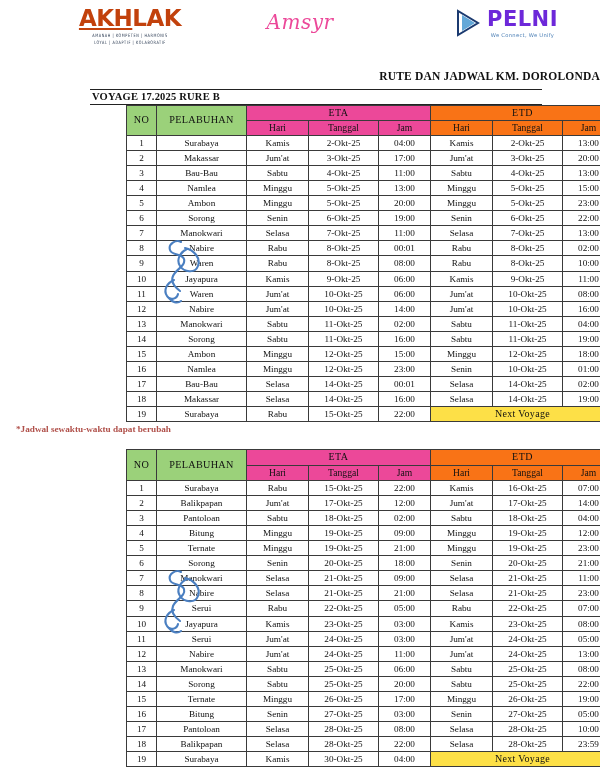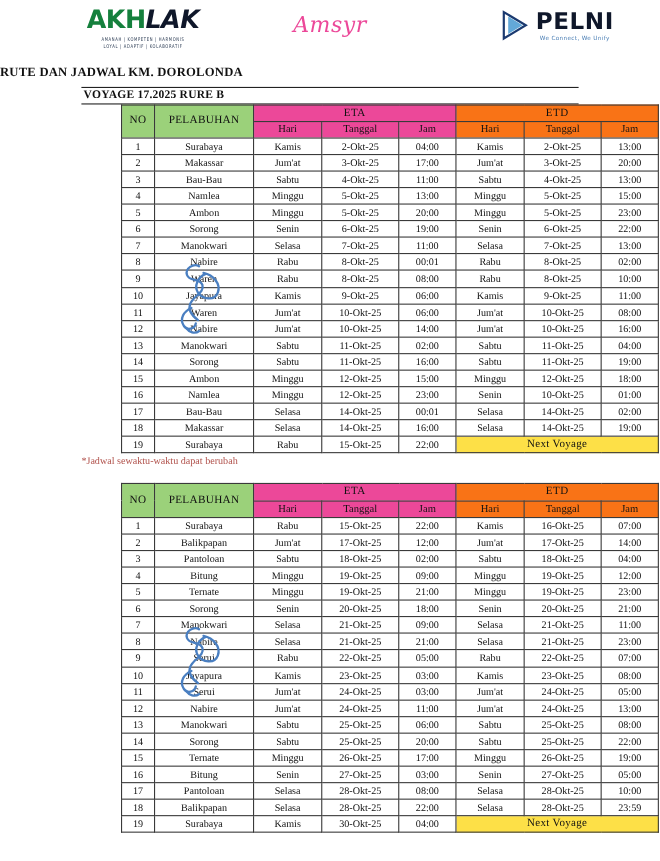--- a/index.html
+++ b/index.html
@@ -24,22 +24,22 @@
     width:112px; text-align:center;
   }
   .akhlak-word{
     font-family:"DejaVu Sans", sans-serif;
     font-weight:700;
     font-size:23px;
     letter-spacing:-0.5px;
     line-height:25px;
     white-space:nowrap;
   }
-  .akhlak-word .a1{ color:#15803d; }
-  .akhlak-word .a2{ color:#0f172a;font-style:italic; }
+  .akhlak-word .a1{ color:#c2410c;text-decoration:underline; }
+  .akhlak-word .a2{ color:#c2410c; }
   .akhlak-tag{
     font-family:"DejaVu Sans", sans-serif;
     font-size:3.4px;
     line-height:5px;
     color:#2a3a52;
     letter-spacing:0.6px;
     margin-top:2px;
     transform:scaleY(1.35);
     transform-origin:top center;
   }
@@ -54,40 +54,40 @@
   }
   .logo-pelni{
     position:absolute; right:42px; top:8px;
     display:flex; align-items:center; gap:5px;
   }
   .pelni-mark{ width:26px; height:30px; display:block; }
   .pelni-right{ display:flex; flex-direction:column; align-items:center; }
   .pelni-word{
     font-family:"DejaVu Sans", sans-serif;
     font-weight:700; font-size:21px; letter-spacing:0.5px;
-    color:#0f172a; line-height:21px;
+    color:#6d28d9; line-height:21px;
   }
   .pelni-tag{
     font-family:"DejaVu Sans", sans-serif;
     font-size:5.2px; color:#4b7fb5; letter-spacing:0.3px;
     margin-top:2px;
   }
 
   
   .doc-title{
-    text-align:left;
+    text-align:right;
     font-weight:700;
     font-size:11.5px;
     line-height:14.5px;
     letter-spacing:0.2px;
-    margin-top:7px;
+    margin-top:17px;
   }
 
   
-  .section{ margin-top:5px; }
+  .section{ margin-top:5px;padding-left:16px; }
   .voyage-label{
     margin-left:74px;
     width:452px;
     font-weight:700;
     font-size:10.5px;
     letter-spacing:0.2px;
     border-top:1.6px solid #222;
     border-bottom:1.6px solid #222;
     padding:1px 0 1px 2px;
     line-height:12px;
@@ -126,25 +126,25 @@
   th.h-eta, th.h-etd{ font-size:10px; letter-spacing:0.5px; }
 
   td.port{ text-align:left; padding-left:5px; }
   td.next-voyage{
     background:#fde047;
     font-weight:700;
     font-size:10px;
     letter-spacing:0.3px;
   }
   .note{
-    margin-left:74px;
     color:#b0504a;
     font-size:9.2px;
     line-height:12px;
     padding-top:1px;
+    font-weight:bold;
   }
 
   
   .sig{
     position:absolute;
     pointer-events:none;
   }
   .sig svg{ display:block; }
 
   

